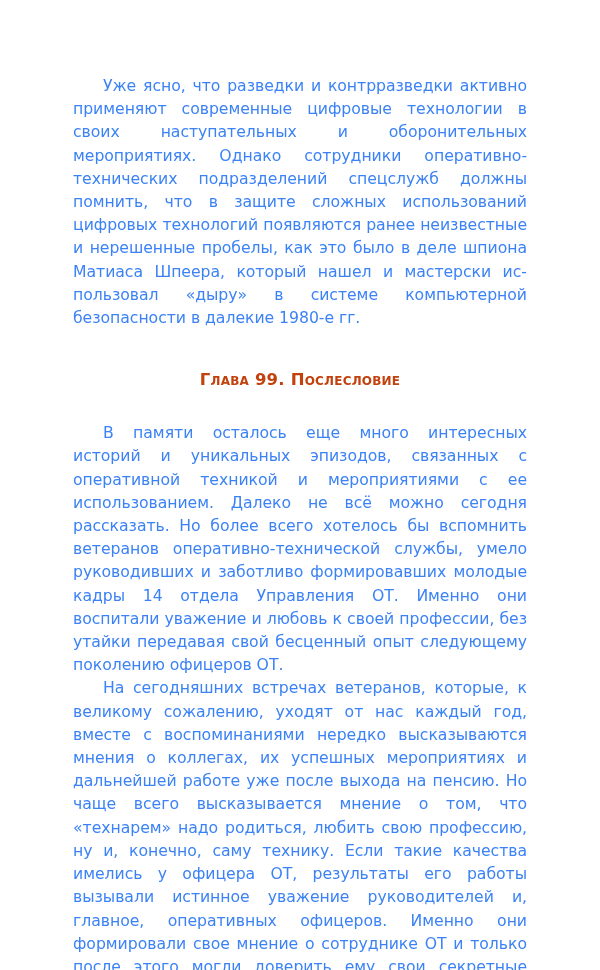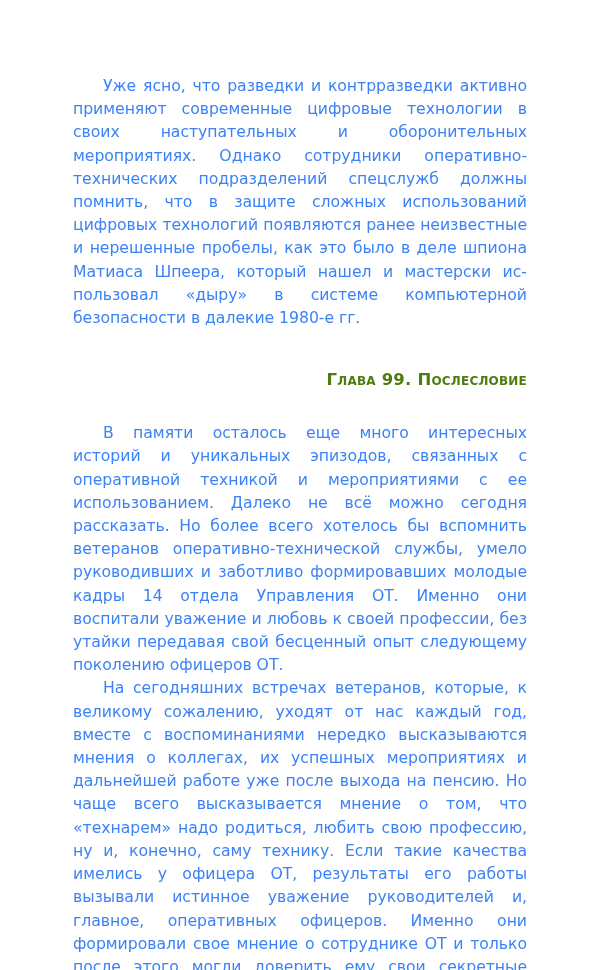--- a/index.html
+++ b/index.html
@@ -41,26 +41,26 @@
     hyphens: manual;
     color: #3b82f6;
   }
 
   .para.last-line-left {
     text-align-last: left;
   }
 
   
   .chapter-heading {
-    text-align: right;
+    text-align: center;
     font-size: 16.5px;
     font-weight: bold;
     font-variant: small-caps;
     letter-spacing: 0.2px;
-    color: #4d7c0f;
+    color: #c2410c;
     margin: 0;
     padding: 0;
     line-height: 23px;
   }
 
   .gap-before-heading {
     height: 39px;
   }
   .gap-after-heading {
     height: 30px;

